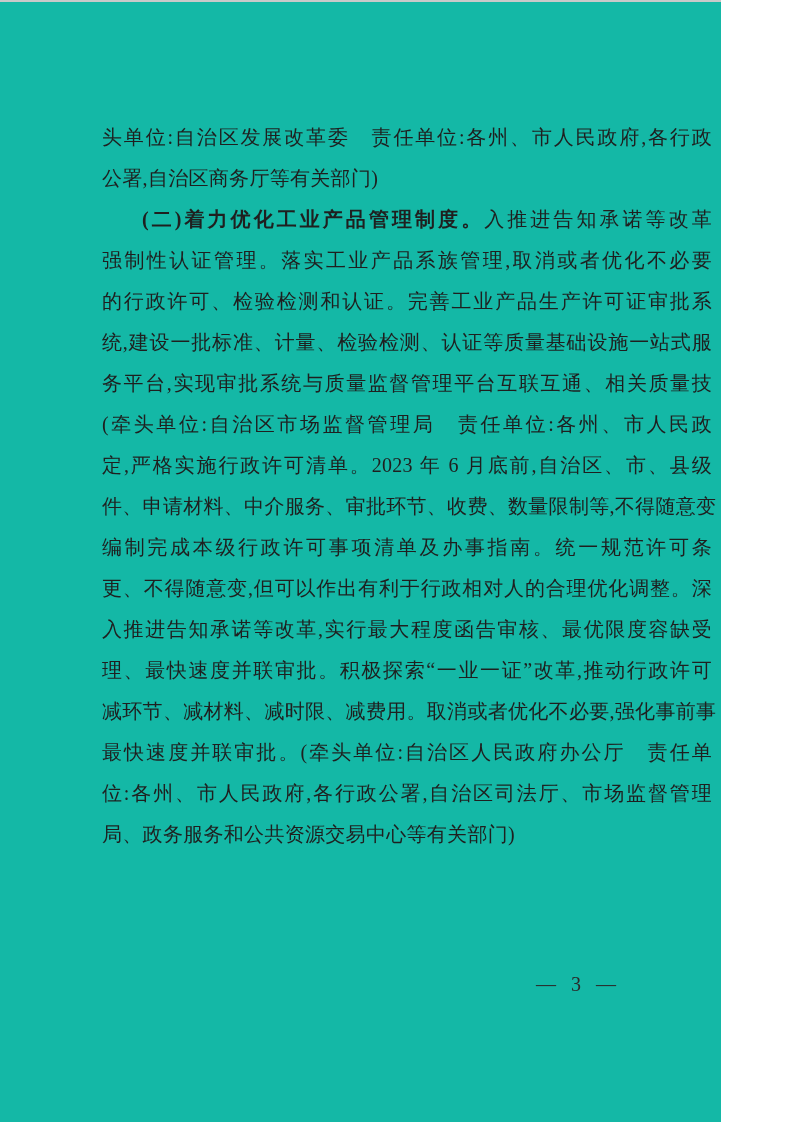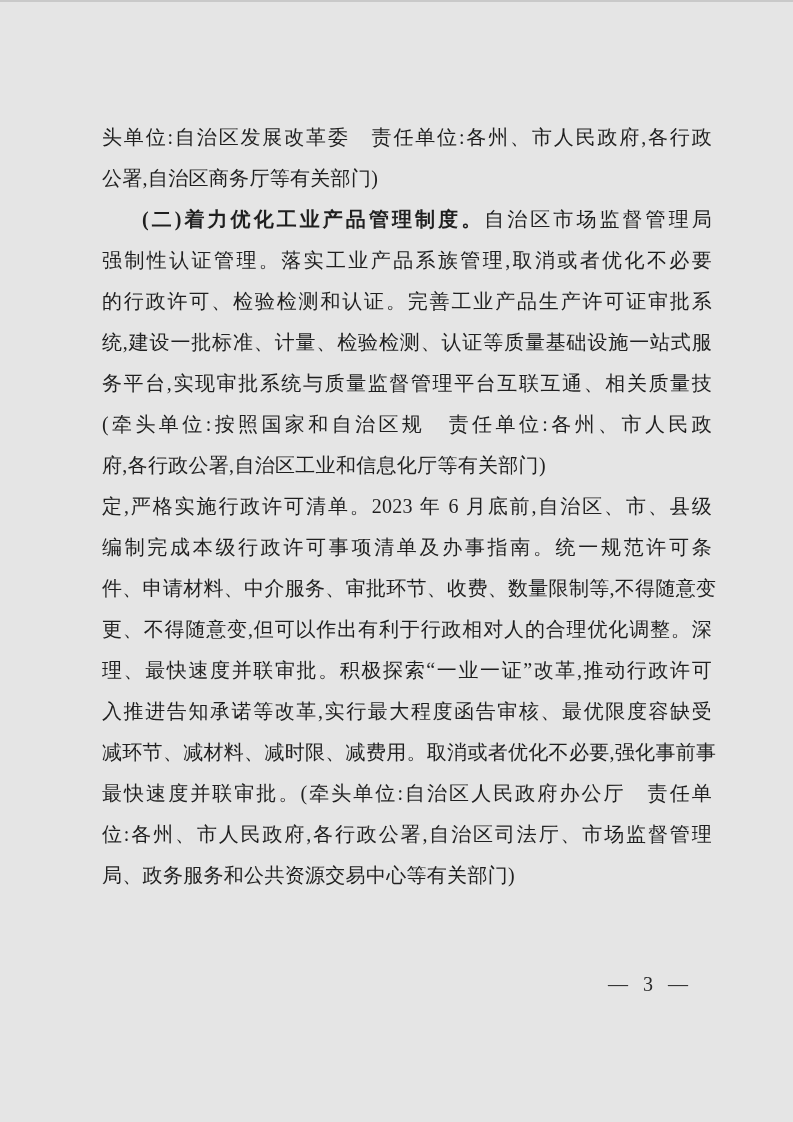--- a/index.html
+++ b/index.html
@@ -2,23 +2,23 @@
 <html><head>
 <meta charset="utf-8">
 <style>
   html, body {
     margin: 0;
     padding: 0;
     background: #ffffff;
   }
   .page {
     position: relative;
-    width: 793px;
+    width: 721px;
     height: 1122px;
-    background: #e5e5e5;
+    background: #14b8a6;
     overflow: hidden;
     font-family: "Liberation Serif", "DejaVu Serif", serif;
     color: #1f1f1f;
   }
   
   .page::before {
     content: "";
     position: absolute;
     top: 0; left: 0; right: 0;
     height: 2px;
@@ -69,32 +69,31 @@
     color: #2a2a2a;
   }
 </style>
 </head>
 <body>
 
 <div class="page">
   <div class="text-block">
       <div class="line"><span class="seg-kaiti">头单位:自治区发展改革委　责任单位:各州、市人民政府,各行政</span></div>
       <div class="line no-just"><span class="seg-kaiti">公署,自治区商务厅等有关部门)</span></div>
-      <div class="line indent"><span class="seg-bold">(二)着力优化工业产品管理制度。</span><span class="seg-normal">自治区市场监督管理局</span></div>
+      <div class="line indent"><span class="seg-bold">(二)着力优化工业产品管理制度。</span><span class="seg-normal">入推进告知承诺等改革</span></div>
       <div class="line"><span class="seg-normal">强制性认证管理。落实工业产品系族管理,取消或者优化不必要</span></div>
       <div class="line"><span class="seg-normal">的行政许可、检验检测和认证。完善工业产品生产许可证审批系</span></div>
       <div class="line"><span class="seg-normal">统,建设一批标准、计量、检验检测、认证等质量基础设施一站式服</span></div>
       <div class="line"><span class="seg-normal">务平台,实现审批系统与质量监督管理平台互联互通、相关质量技</span></div>
-      <div class="line"><span class="seg-kaiti">(牵头单位:按照国家和自治区规　责任单位:各州、市人民政</span></div>
-      <div class="line no-just"><span class="seg-kaiti">府,各行政公署,自治区工业和信息化厅等有关部门)</span></div>
+      <div class="line"><span class="seg-kaiti">(牵头单位:自治区市场监督管理局　责任单位:各州、市人民政</span></div>
       <div class="line"><span class="seg-normal">定,严格实施行政许可清单。2023 年 6 月底前,自治区、市、县级</span></div>
+      <div class="line"><span class="seg-normal">件、申请材料、中介服务、审批环节、收费、数量限制等,不得随意变</span></div>
       <div class="line"><span class="seg-normal">编制完成本级行政许可事项清单及办事指南。统一规范许可条</span></div>
-      <div class="line"><span class="seg-normal">件、申请材料、中介服务、审批环节、收费、数量限制等,不得随意变</span></div>
       <div class="line"><span class="seg-normal">更、不得随意变,但可以作出有利于行政相对人的合理优化调整。深</span></div>
+      <div class="line"><span class="seg-normal">入推进告知承诺等改革,实行最大程度函告审核、最优限度容缺受</span></div>
       <div class="line"><span class="seg-normal">理、最快速度并联审批。积极探索“一业一证”改革,推动行政许可</span></div>
-      <div class="line"><span class="seg-normal">入推进告知承诺等改革,实行最大程度函告审核、最优限度容缺受</span></div>
       <div class="line"><span class="seg-normal">减环节、减材料、减时限、减费用。取消或者优化不必要,强化事前事</span></div>
       <div class="line"><span class="seg-normal">最快速度并联审批。</span><span class="seg-kaiti">(牵头单位:自治区人民政府办公厅　责任单</span></div>
       <div class="line"><span class="seg-kaiti">位:各州、市人民政府,各行政公署,自治区司法厅、市场监督管理</span></div>
       <div class="line no-just"><span class="seg-kaiti">局、政务服务和公共资源交易中心等有关部门)</span></div>
     </div>
   <div class="page-number">— 3 —</div>
 </div>
 
 </body></html>

